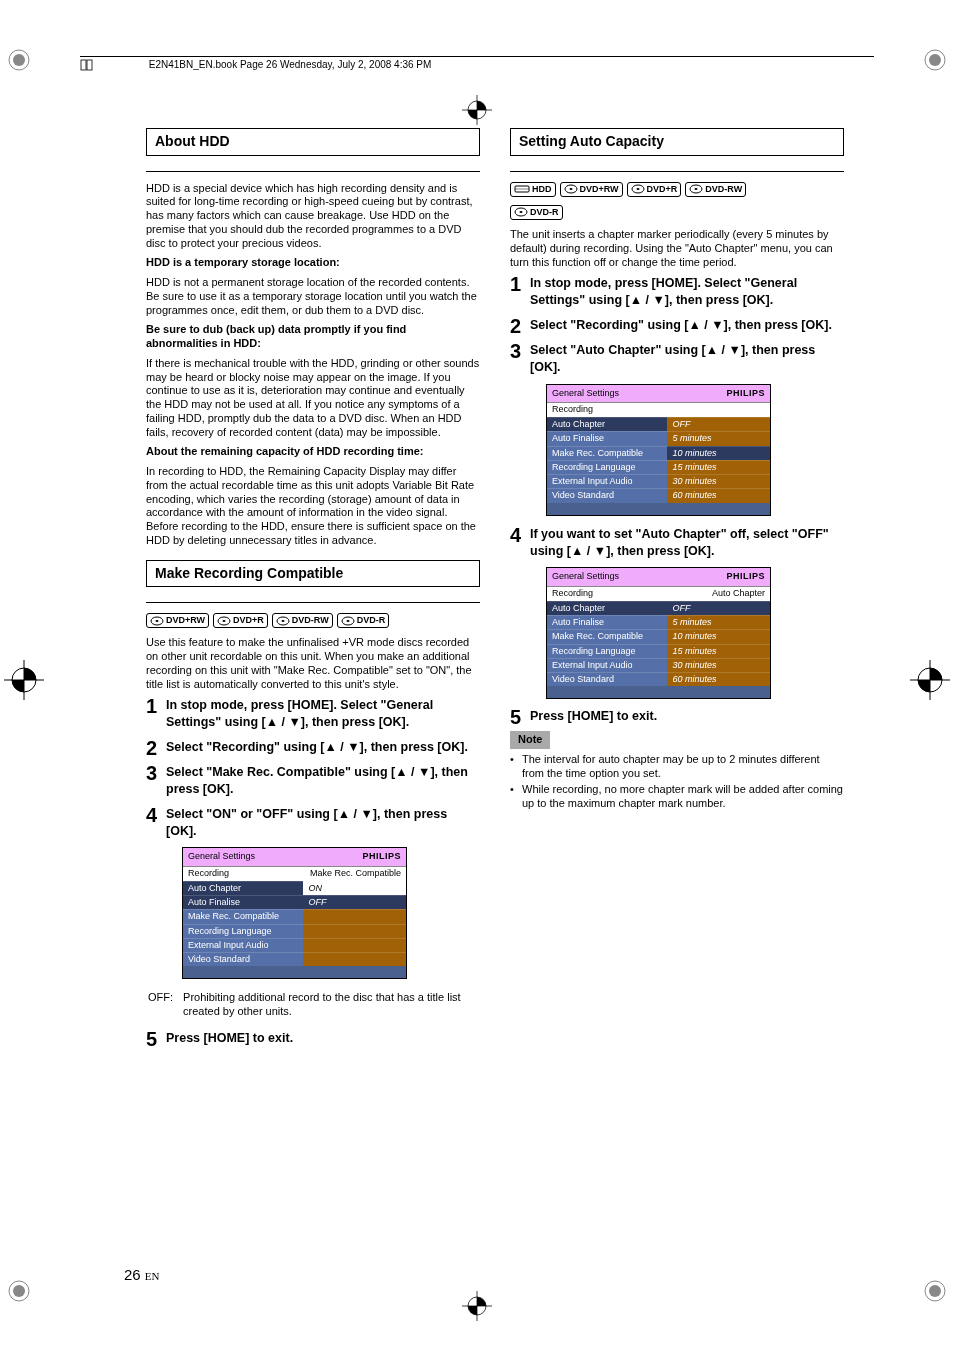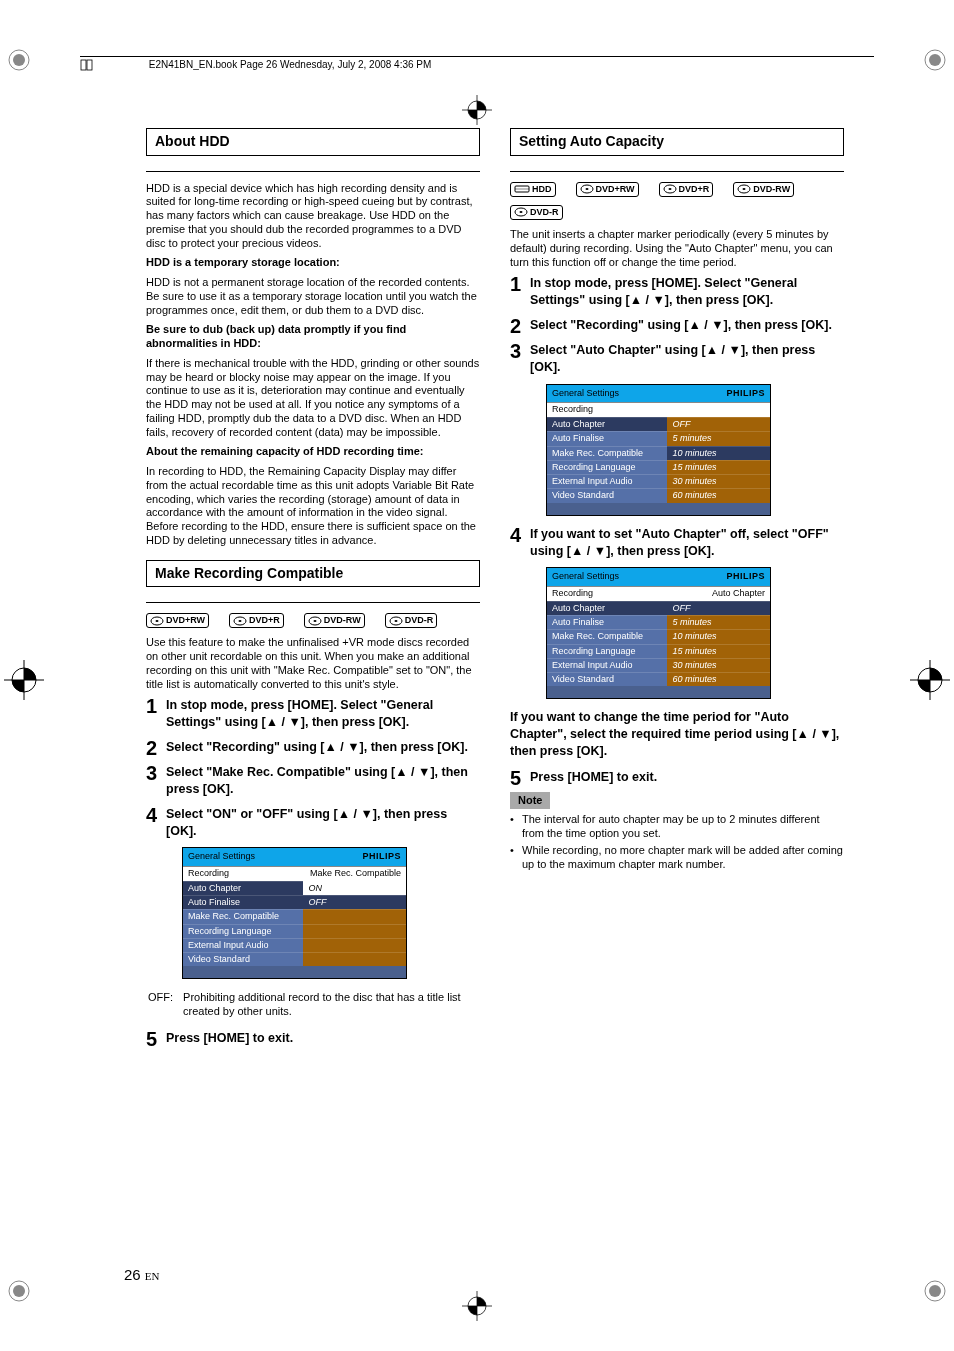--- a/index.html
+++ b/index.html
@@ -99,21 +99,21 @@
     content: "5";
     position: absolute;
     left: 0px;
     top: -4px;
     font-size: 20px;
     font-weight: bold;
   }
   .disc-badges {
     display: flex;
     flex-wrap: wrap;
-    gap: 20px;
+    gap: 4px;
     margin-bottom: 8px;
   }
   .badge {
     display: inline-flex;
     align-items: center;
     border: 1px solid #000;
     border-radius: 3px;
     font-size: 9px;
     font-weight: bold;
     padding: 1px 3px;
@@ -123,21 +123,21 @@
   .menu-screenshot {
     width: 225px;
     border: 1px solid #000;
     margin: 8px 0 10px 36px;
     font-size: 9px;
   }
   .menu-hdr {
     display: flex;
     justify-content: space-between;
     padding: 3px 5px;
-    background: #0ea5e9;
+    background: #f0abfc;
     border-bottom: 0.5px solid #888;
   }
   .menu-hdr .brand { font-weight: bold; letter-spacing: 0.5px; font-size: 9px; }
   .menu-sub { padding: 1px 5px 2px; background: #fff; display:flex; justify-content: space-between; }
   .menu-rows { display: flex; }
   .menu-left {
     width: 54%;
     background: #5570a8;
     color: #fff;
   }
@@ -448,21 +448,20 @@
             <div class="mrow">10 minutes</div>
             <div class="mrow">15 minutes</div>
             <div class="mrow">30 minutes</div>
             <div class="mrow">60 minutes</div>
           </div>
         </div>
         <div class="menu-blank"></div>
       </div>
     </div>
 
-    <div class="unbold-para">If you want to change the time period for "Auto Chapter", select the required time period using [▲ / ▼], then press [OK].</div>
 
     <div class="num5">Press [HOME] to exit.</div>
 
     <div class="note-box">Note</div>
     <ul class="bullets">
       <li>The interval for auto chapter may be up to 2 minutes different from the time option you set.</li>
       <li>While recording, no more chapter mark will be added after coming up to the maximum chapter mark number.</li>
     </ul>
   </div>
 </div>

